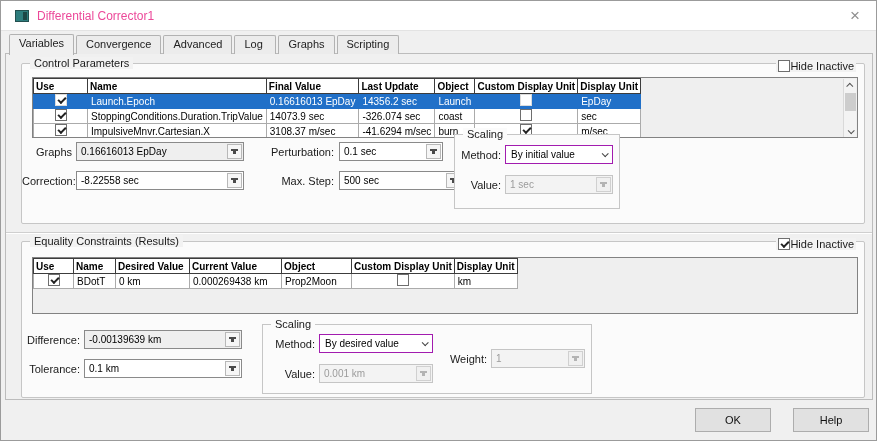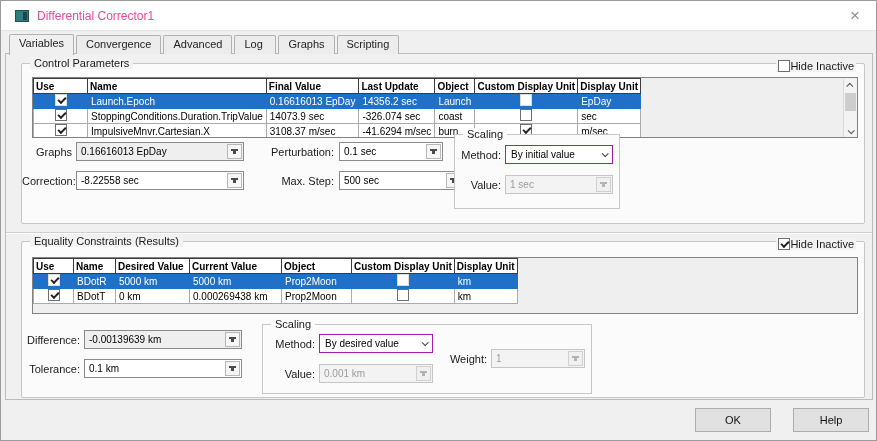--- a/index.html
+++ b/index.html
@@ -238,29 +238,20 @@
         <tbody>
             <tr>
           <th>Use</th>
           <th>Name</th>
           <th>Desired Value</th>
           <th>Current Value</th>
           <th>Object</th>
           <th>Custom Display Unit</th>
           <th>Display Unit</th>
         </tr>
-        <tr class="selected">
-          <td class="c"><span class="cb checked"></span></td>
-          <td>BDotR</td>
-          <td>5000 km</td>
-          <td>5000 km</td>
-          <td>Prop2Moon</td>
-          <td class="c"><span class="cb"></span></td>
-          <td>km</td>
-        </tr>
         <tr>
           <td class="c"><span class="cb checked"></span></td>
           <td>BDotT</td>
           <td>0 km</td>
           <td>0.000269438 km</td>
           <td>Prop2Moon</td>
           <td class="c"><span class="cb"></span></td>
           <td>km</td>
         </tr>
       </tbody>

